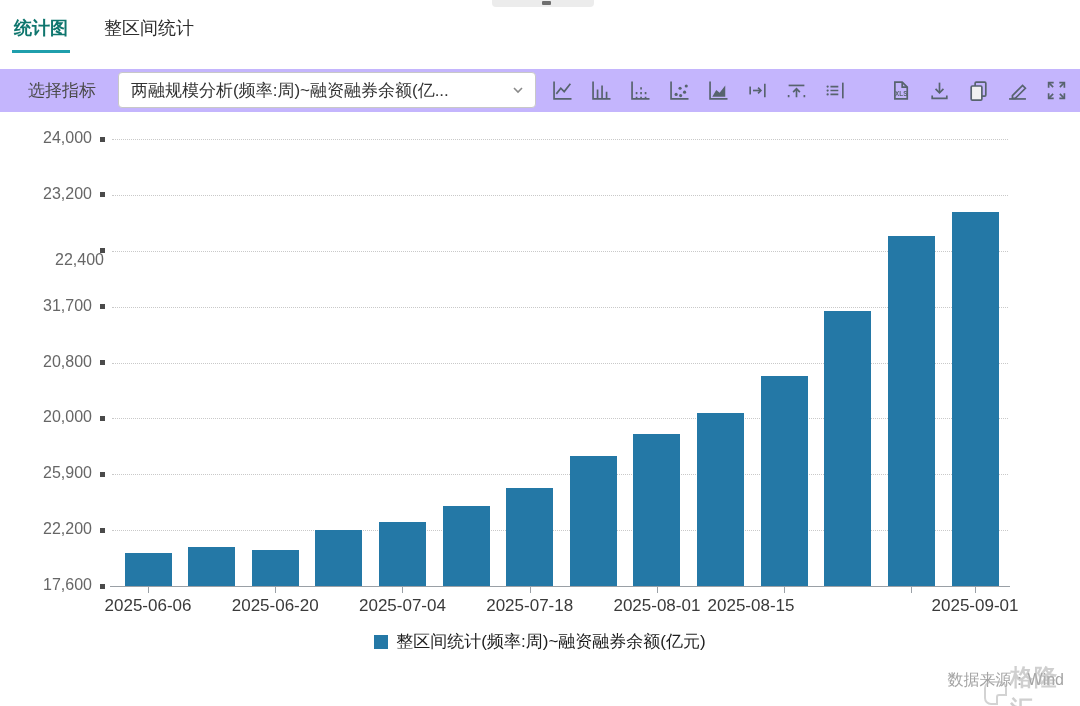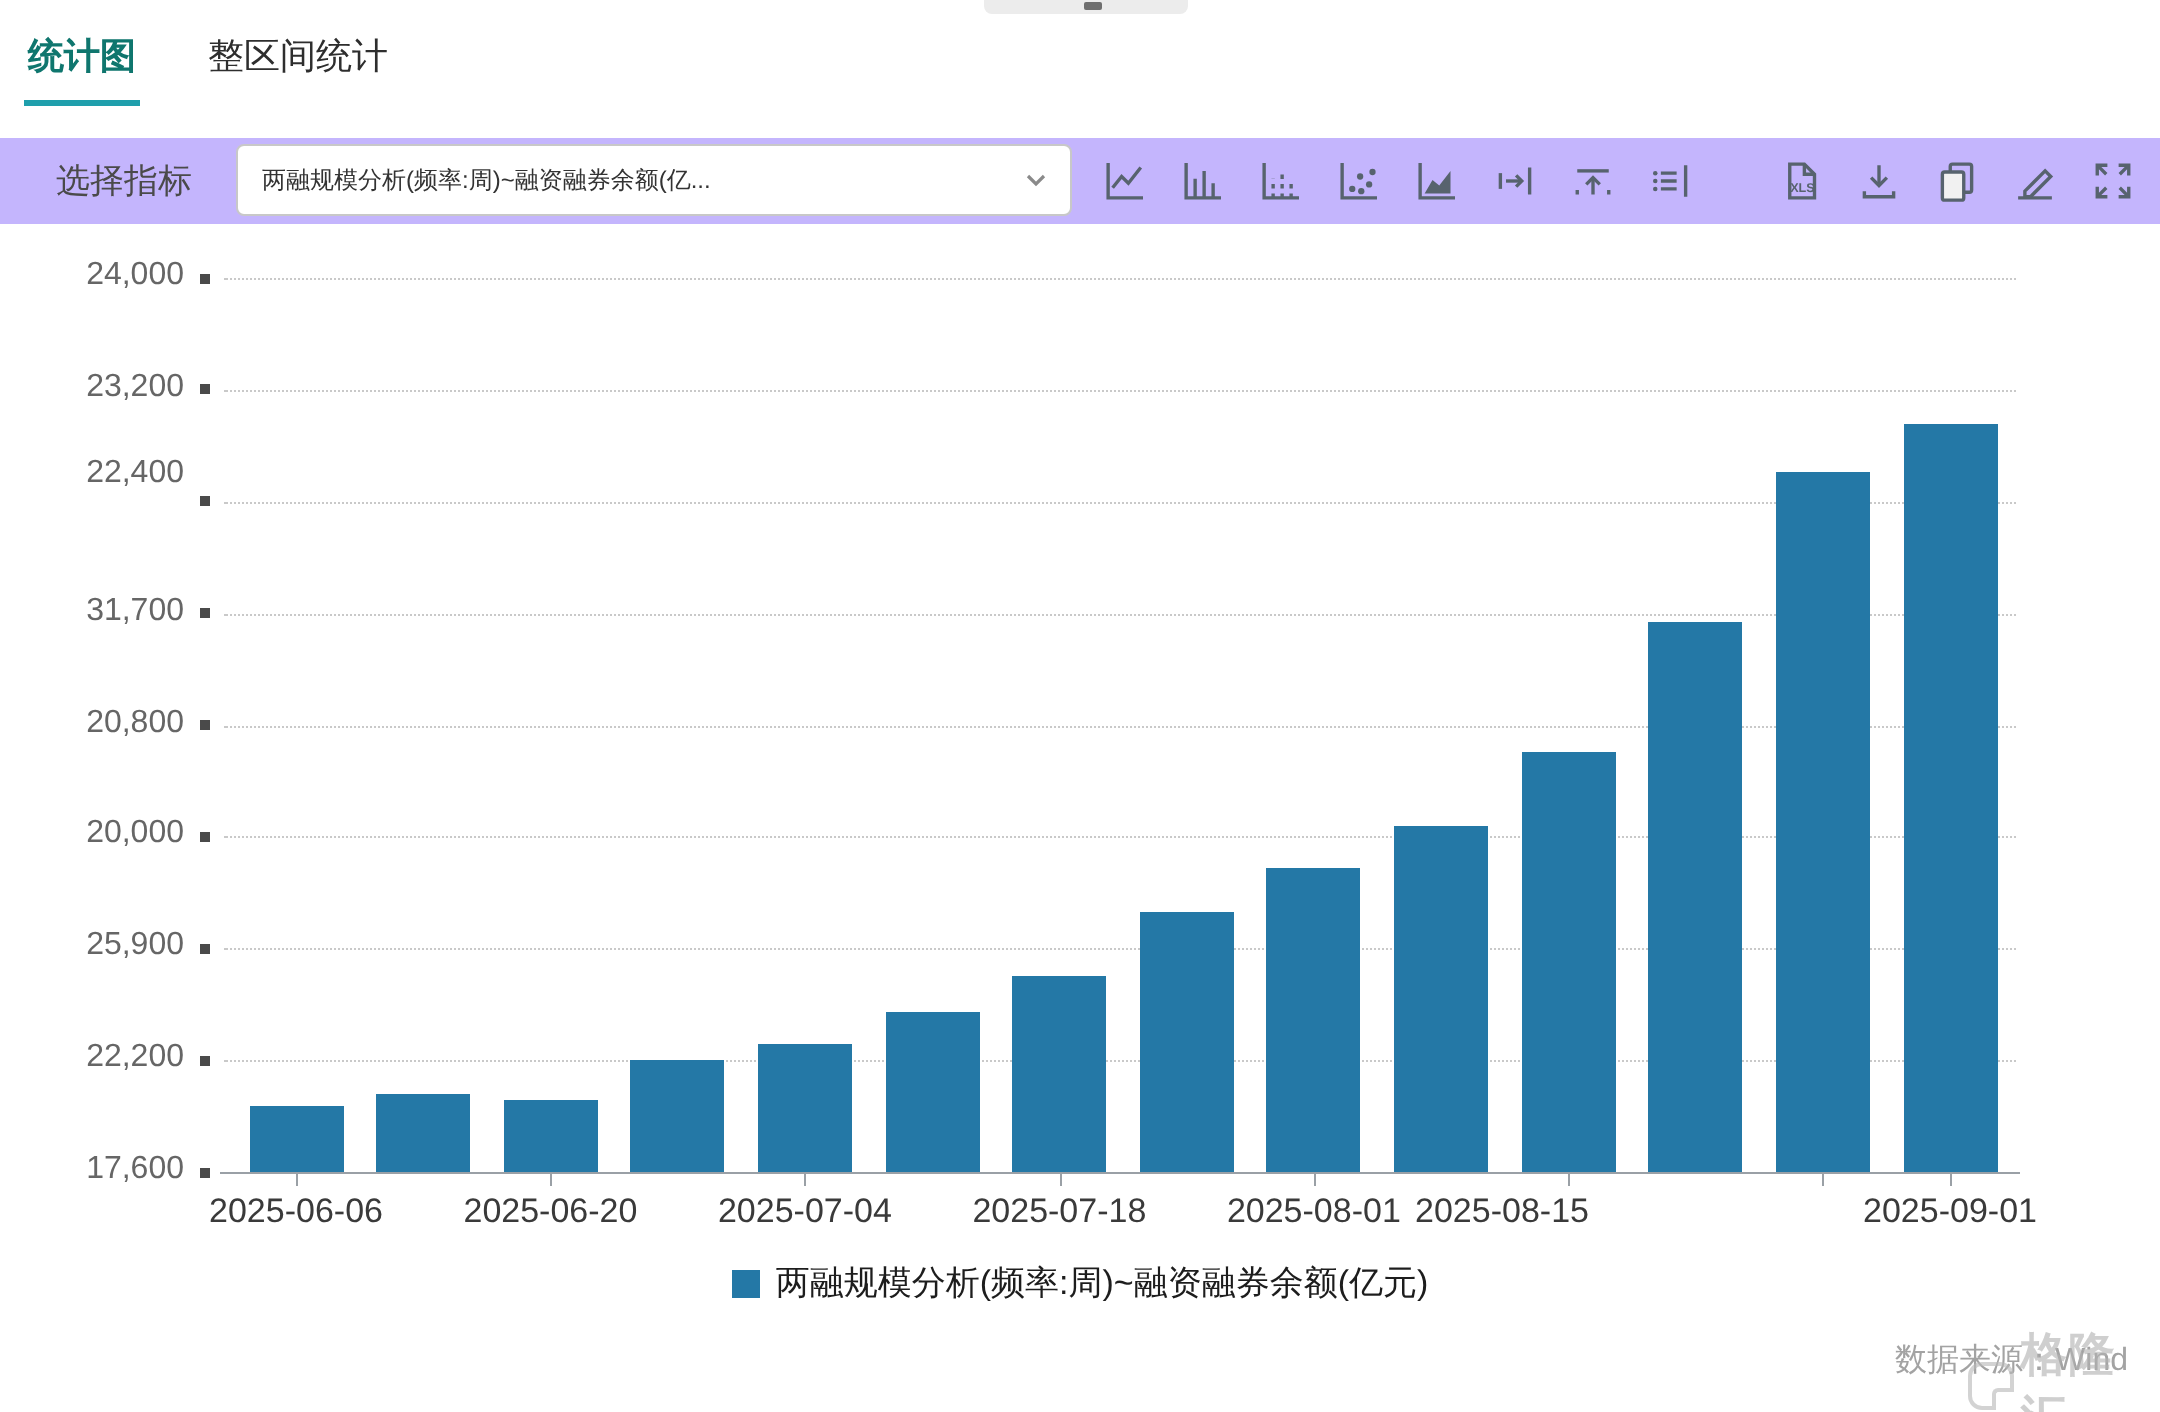--- a/index.html
+++ b/index.html
@@ -16,21 +16,21 @@
   
   .tabs{position:absolute;left:12px;top:14px;display:flex;gap:32px;align-items:flex-end}
   .tab{font-size:18px;color:#2e2e2e;padding:2px 2px 10px 2px;cursor:pointer;border-bottom:3px solid transparent}
   .tab.active{color:#0f766e;font-weight:bold;border-bottom-color:#1f9fac}
 
   
   .toolbar{position:absolute;left:0;top:69px;width:1080px;height:43px;background:#c4b5fd}
   .tb-label{position:absolute;left:28px;top:0;height:43px;display:flex;align-items:center;font-size:17px;color:#4a4a4a}
   .dropdown{position:absolute;left:118px;top:3px;width:418px;height:36px;background:#ffffff;border:1px solid #c8c8c8;border-radius:4px;
     box-sizing:border-box;display:flex;align-items:center;justify-content:space-between;padding:0 10px 0 12px;cursor:pointer}
-  .dd-text{font-size:12px;color:#333;white-space:nowrap;overflow:hidden}
+  .dd-text{font-size:17px;color:#333;white-space:nowrap;overflow:hidden}
   .chevron{display:flex;align-items:center;margin-left:6px}
   .tool-icons{position:absolute;left:548px;top:0;height:43px;display:flex;align-items:center;gap:11px}
   .ticon{width:28px;height:28px;display:flex;align-items:center;justify-content:center;cursor:pointer}
   .ticon svg{stroke:#57636e;fill:none;stroke-width:1.5}
   .spacer{width:15px}
 
   
   #chart{position:absolute;inset:0}
   .gridline{position:absolute;left:112px;width:896px;height:0;border-top:1px dotted #c9c9c9}
   .axisline{position:absolute;left:110px;width:900px;height:0;border-top:1px solid #9aa0a6}
@@ -187,21 +187,21 @@
     <div class="ysq" style="top: 415.875px;"></div>
     <div class="ylab" style="top: 408.375px;">20,000</div>
     <div class="gridline" style="top: 362.5px;"></div>
     <div class="ysq" style="top: 360px;"></div>
     <div class="ylab" style="top: 352.5px;">20,800</div>
     <div class="gridline" style="top: 306.625px;"></div>
     <div class="ysq" style="top: 304.125px;"></div>
     <div class="ylab" style="top: 296.625px;">31,700</div>
     <div class="gridline" style="top: 250.75px;"></div>
     <div class="ysq" style="top: 248.25px;"></div>
-    <div class="ylab" style="top: 228px;">22,400</div>
+    <div class="ylab" style="top: 251px; padding-left: 12px;">22,400</div>
     <div class="gridline" style="top: 194.875px;"></div>
     <div class="ysq" style="top: 192.375px;"></div>
     <div class="ylab" style="top: 184.875px;">23,200</div>
     <div class="gridline" style="top: 139px;"></div>
     <div class="ysq" style="top: 136.5px;"></div>
     <div class="ylab" style="top: 129px;">24,000</div>
     <div class="bar" style="left: 124.5px; top: 552.824px; width: 47px; height: 33.1758px; background: rgb(36, 120, 166);"></div>
     <div class="bar" style="left: 188.115px; top: 547.237px; width: 47px; height: 38.7633px; background: rgb(36, 120, 166);"></div>
     <div class="bar" style="left: 251.731px; top: 549.681px; width: 47px; height: 36.3188px; background: rgb(36, 120, 166);"></div>
     <div class="bar" style="left: 315.346px; top: 530.125px; width: 47px; height: 55.875px; background: rgb(36, 120, 166);"></div>
@@ -227,21 +227,21 @@
     <div class="xlab" style="left: 275.231px;">2025-06-20</div>
     <div class="xlab" style="left: 402.462px;">2025-07-04</div>
     <div class="xlab" style="left: 529.692px;">2025-07-18</div>
     <div class="xlab" style="left: 656.923px;">2025-08-01</div>
     <div class="xlab" style="left: 751px;">2025-08-15</div>
     <div class="xlab" style="left: 975px;">2025-09-01</div>
   </div>
 
 <div class="legend">
   <span class="legend-swatch" style="background: rgb(36, 120, 166);"></span>
-  <span class="legend-text">两融规模分析(频率:周)~融资融券余额(亿元)</span>
+  <span class="legend-text">整区间统计(频率:周)~融资融券余额(亿元)</span>
 </div>
 
 <div class="footer">数据来源：Wind</div>
 
 <div class="watermark">
   <span class="wm-logo"></span>
   <span class="wm-text">格隆汇</span>
 </div>
 
 </body></html>

